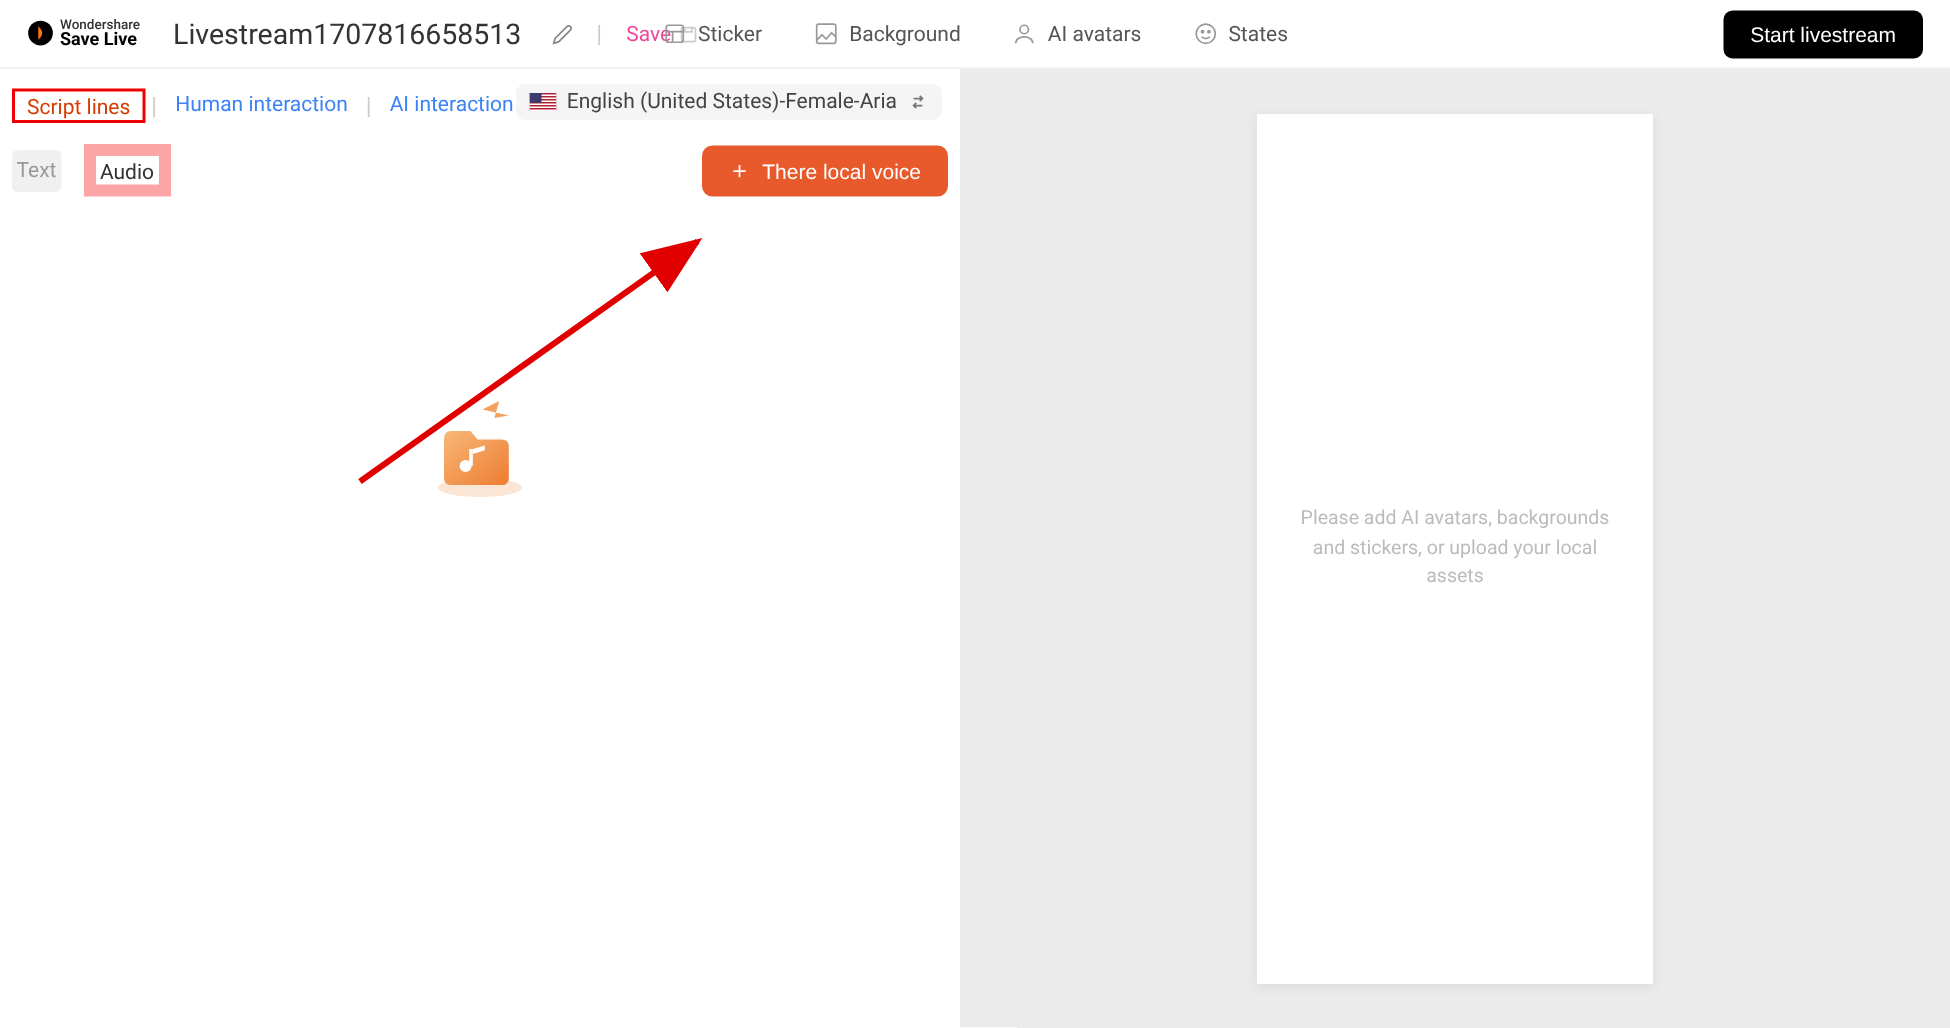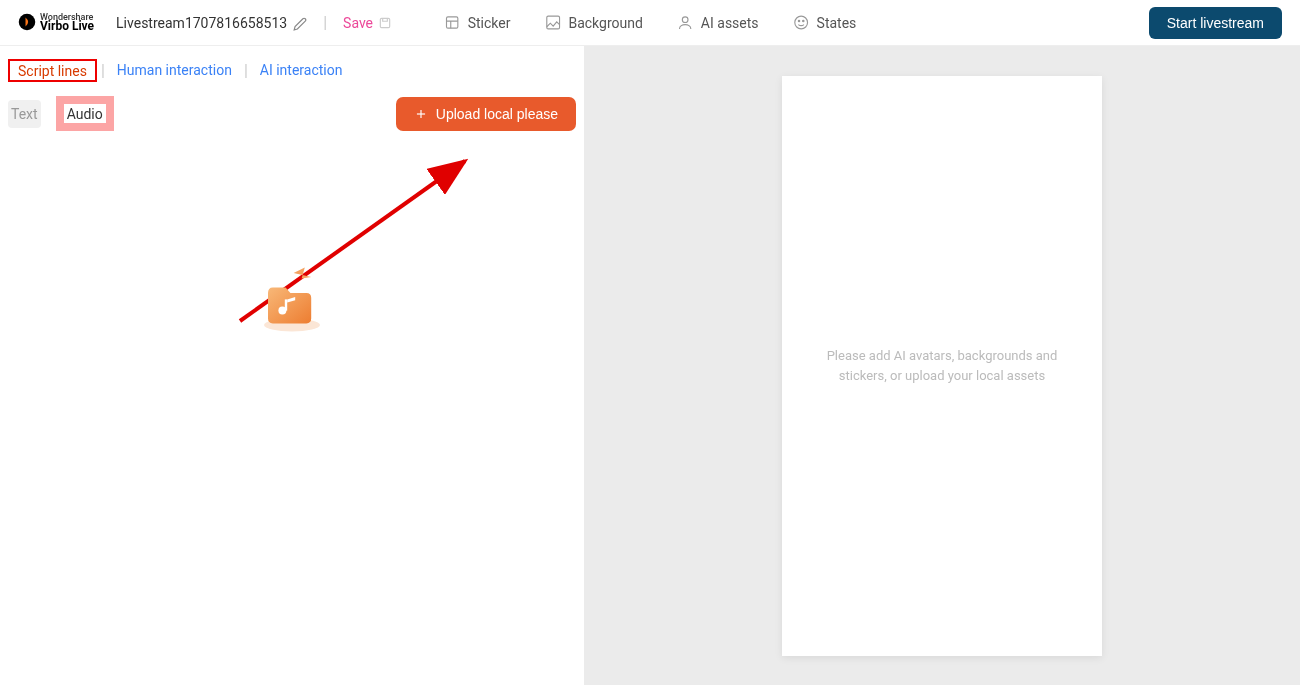--- a/index.html
+++ b/index.html
@@ -10,35 +10,35 @@
       display: flex;
       align-items: center;
       padding: 13px 18px;
       border-bottom: 1px solid #eee;
       gap: 10px;
     }
     .logo-wrap { display: flex; align-items: center; gap: 4px; }
     .logo-icon { width: 18px; height: 18px; }
     .logo-text { font-size: 9px; line-height: 0.9; color: #333; font-weight: 500; }
     .logo-text .sub { font-size: 12px; font-weight: 700; color: #000; }
-    .stream-name { font-size: 14px; color: #333; margin-left: 12px; display: flex; align-items: flex-end; gap: 6px; }
+    .stream-name { font-size: 19px; color: #333; margin-left: 12px; display: flex; align-items: center; gap: 20px; }
     .edit-icon { width: 14px; height: 14px; stroke: #888; }
     .divider { color: #ccc; margin: 0 6px; }
     .save-btn { color: #ec4899; font-size: 14px; display: flex; align-items: center; gap: 5px; cursor: not-allowed; }
     .save-icon { width: 14px; height: 14px; }
     
     .header-center { display: flex; align-items: center; gap: 34px; margin-left: auto; margin-right: auto; position: absolute; left: 50%; transform: translateX(-50%);}
     .hc-item { display: flex; align-items: center; gap: 7px; color: #555; font-size: 14px; cursor: pointer; }
     .hc-icon { width: 17px; height: 17px; }
     
-    .start-btn { background: #0c4a6e; color: #fff; border: none; padding: 8px 18px; border-radius: 6px; font-size: 14px; cursor: pointer; margin-left: auto; }
+    .start-btn { background: #000000; color: #fff; border: none; padding: 8px 18px; border-radius: 6px; font-size: 14px; cursor: pointer; margin-left: auto; }
     
     .main { display: flex; height: calc(100% - 46px); }
     
-    .left-panel { width: 584px; padding: 12px 8px; position: relative; }
+    .left-panel { width: 640px; padding: 12px 8px; position: relative; }
     
     .tabs1 { display: flex; align-items: center; gap: 0; margin-bottom: 14px; }
     .tab1 { padding: 4px 8px; font-size: 14px; color: #3b82f6; cursor: pointer; }
     .tab1.active { color: #d83b01; }
     .tab1-sep { color: #ccc; margin: 0 4px; }
     .highlight-box { border: 2px solid #e00; display: inline-block; }
     
     .lang-pill { position: absolute; top: 10px; right: 12px; background: #f5f5f5; border-radius: 6px; padding: 4px 9px; display: flex; align-items: center; gap: 7px; font-size: 14px; color: #444; cursor: pointer;}
     .flag { width: 18px; height: 12px; }
     .swap-icon { width: 14px; height: 14px; }
@@ -53,35 +53,35 @@
     .upload-btn { background: #e85a2c; color: #fff; border: none; padding: 9px 18px; border-radius: 7px; font-size: 14px; display: flex; align-items: center; gap: 8px; cursor: pointer; }
     .plus-icon { width: 14px; height: 14px; stroke: #fff; stroke-width: 2; }
     
     .empty-state { text-align: center; margin-top: 130px; }
     .folder-icon { width: 80px; height: 80px; margin: 0 auto 20px; position: relative; }
     .empty-text { color: #999; font-size: 14px; }
     
     .arrow-annotation { position: absolute; top: 105px; left: 230px; pointer-events: none; }
     
     .right-panel { flex: 1; background: #ebebeb; display: flex; align-items: center; justify-content: center; padding: 40px; }
-    .canvas { width: 320px; height: 580px; background: #fff; box-shadow: 0 2px 8px rgba(0,0,0,0.08); display: flex; align-items: center; justify-content: center; padding: 24px; }
+    .canvas { width: 264px; height: 580px; background: #fff; box-shadow: 0 2px 8px rgba(0,0,0,0.08); display: flex; align-items: center; justify-content: center; padding: 24px; }
     .canvas-text { color: #bbb; font-size: 13px; text-align: center; line-height: 1.5; }
   </style>
 </head>
 <body>
 
 <div class="header">
   <div class="logo-wrap">
     <svg class="logo-icon" viewBox="0 0 24 24">
       <circle cx="12" cy="12" r="11" fill="#000"></circle>
       <path d="M10 6 Q17 12 10 18" fill="#f97316"></path>
     </svg>
     <div class="logo-text">
       <div>Wondershare</div>
-      <div class="sub">Virbo Live</div>
+      <div class="sub">Save Live</div>
     </div>
   </div>
 
   <div class="stream-name">
     <span>Livestream1707816658513</span>
     <svg class="edit-icon" viewBox="0 0 24 24" fill="none" stroke="currentColor" stroke-width="2">
       <path d="M17 3a2.8 2.8 0 1 1 4 4L7.5 20.5 2 22l1.5-5.5L17 3z"></path>
     </svg>
   </div>
 
@@ -109,21 +109,21 @@
         <rect x="3" y="3" width="18" height="18" rx="2"></rect>
         <path d="M3 18 l5 -5 4 4 5 -6 4 4"></path>
       </svg>
       <span>Background</span>
     </div>
     <div class="hc-item">
       <svg class="hc-icon" viewBox="0 0 24 24" fill="none" stroke="#999" stroke-width="1.6">
         <circle cx="12" cy="8" r="4"></circle>
         <path d="M4 21c0-4 4-6 8-6s8 2 8 6"></path>
       </svg>
-      <span>AI assets</span>
+      <span>AI avatars</span>
     </div>
     <div class="hc-item">
       <svg class="hc-icon" viewBox="0 0 24 24" fill="none" stroke="#999" stroke-width="1.6">
         <circle cx="12" cy="12" r="9"></circle>
         <circle cx="9" cy="10" r="1" fill="#999"></circle>
         <circle cx="15" cy="10" r="1" fill="#999"></circle>
         <path d="M8 15 q4 3 8 0"></path>
       </svg>
       <span>States</span>
     </div>
@@ -138,34 +138,51 @@
     <div class="tabs1">
       <span class="highlight-box">
         <span class="tab1 active">Script lines</span>
       </span>
       <span class="tab1-sep">|</span>
       <span class="tab1">Human interaction</span>
       <span class="tab1-sep">|</span>
       <span class="tab1">AI interaction</span>
     </div>
 
+    <div class="lang-pill">
+      <svg class="flag" viewBox="0 0 18 12">
+        <rect width="18" height="12" fill="#b22234"></rect>
+        <rect y="1" width="18" height="1" fill="#fff"></rect>
+        <rect y="3" width="18" height="1" fill="#fff"></rect>
+        <rect y="5" width="18" height="1" fill="#fff"></rect>
+        <rect y="7" width="18" height="1" fill="#fff"></rect>
+        <rect y="9" width="18" height="1" fill="#fff"></rect>
+        <rect y="11" width="18" height="1" fill="#fff"></rect>
+        <rect width="8" height="6.5" fill="#3c3b6e"></rect>
+      </svg>
+      <span>English (United States)-Female-Aria</span>
+      <svg class="swap-icon" viewBox="0 0 24 24" fill="none" stroke="#777" stroke-width="2">
+        <path d="M7 8 L17 8 M14 5 L17 8 L14 11"></path>
+        <path d="M17 16 L7 16 M10 13 L7 16 L10 19"></path>
+      </svg>
+    </div>
 
     <div class="tabs2-row">
       <div class="tabs2">
         <span class="tab2 text-tab">Text</span>
         <span class="highlight-box2">
           <span class="tab2 audio-tab">Audio</span>
         </span>
       </div>
       <button class="upload-btn">
         <svg class="plus-icon" viewBox="0 0 24 24" fill="none">
           <line x1="12" y1="5" x2="12" y2="19"></line>
           <line x1="5" y1="12" x2="19" y2="12"></line>
         </svg>
-        <span>Upload local please</span>
+        <span>There local voice</span>
       </button>
     </div>
 
     <svg class="arrow-annotation" width="250" height="180" viewBox="0 0 250 180">
       <defs>
         <marker id="arrowhead" markerWidth="10" markerHeight="8" refX="9" refY="4" orient="auto">
           <polygon points="0 0, 10 4, 0 8" fill="#e00000"></polygon>
         </marker>
       </defs>
       <line x1="10" y1="170" x2="235" y2="10" stroke="#e00000" stroke-width="4" marker-end="url(#arrowhead)"></line>

